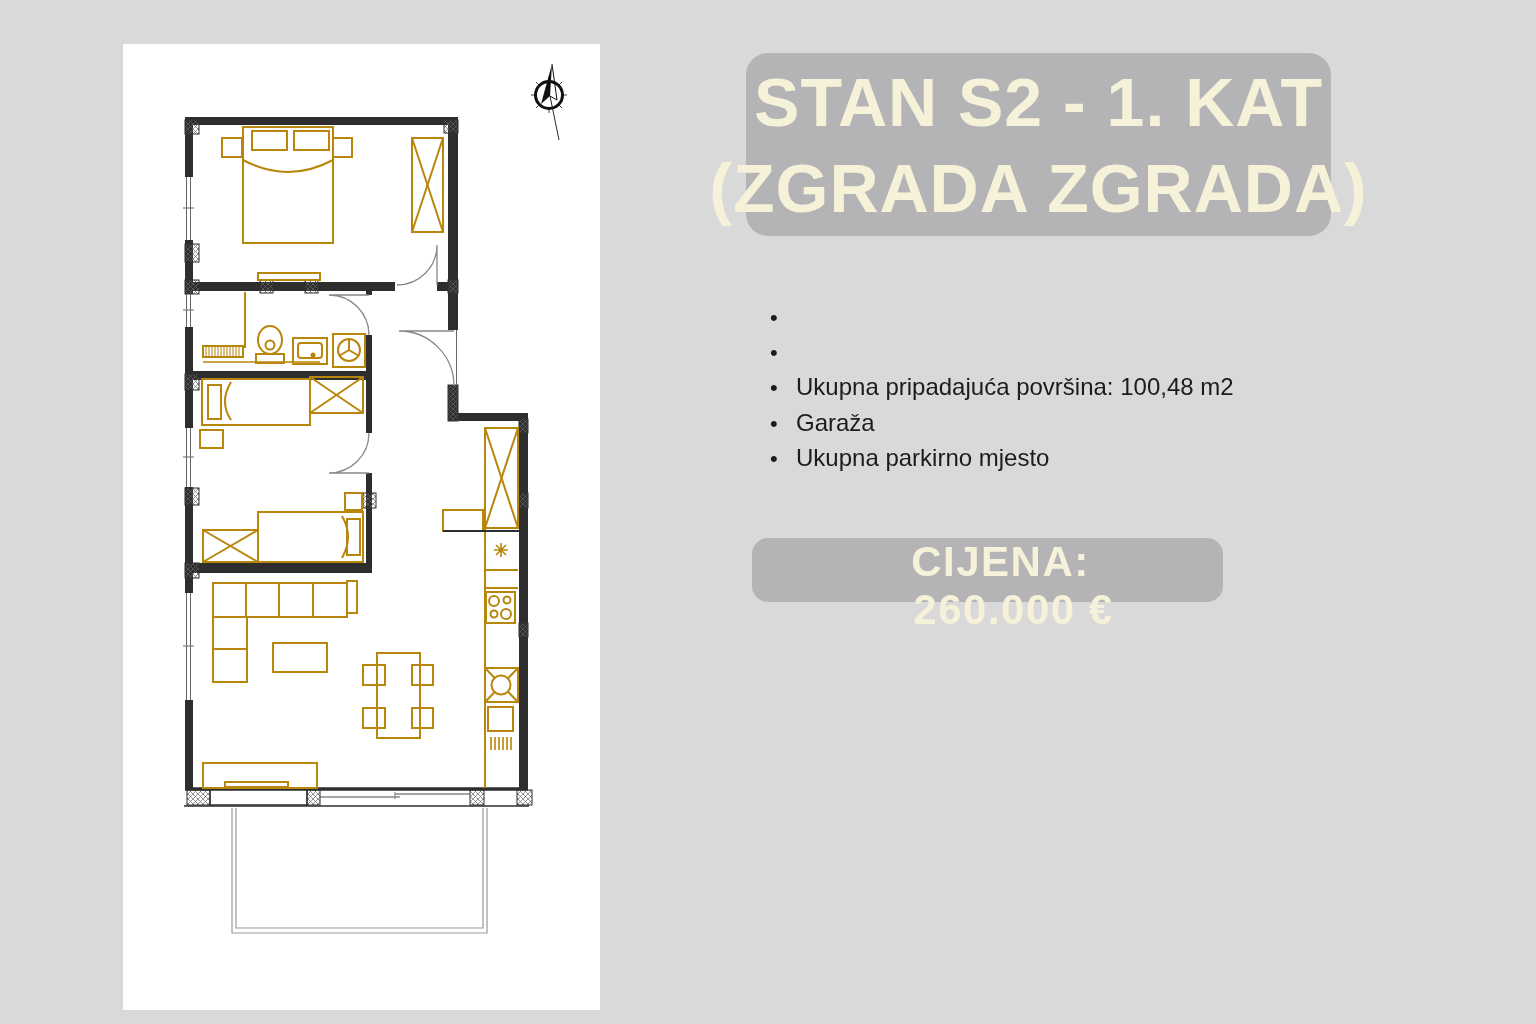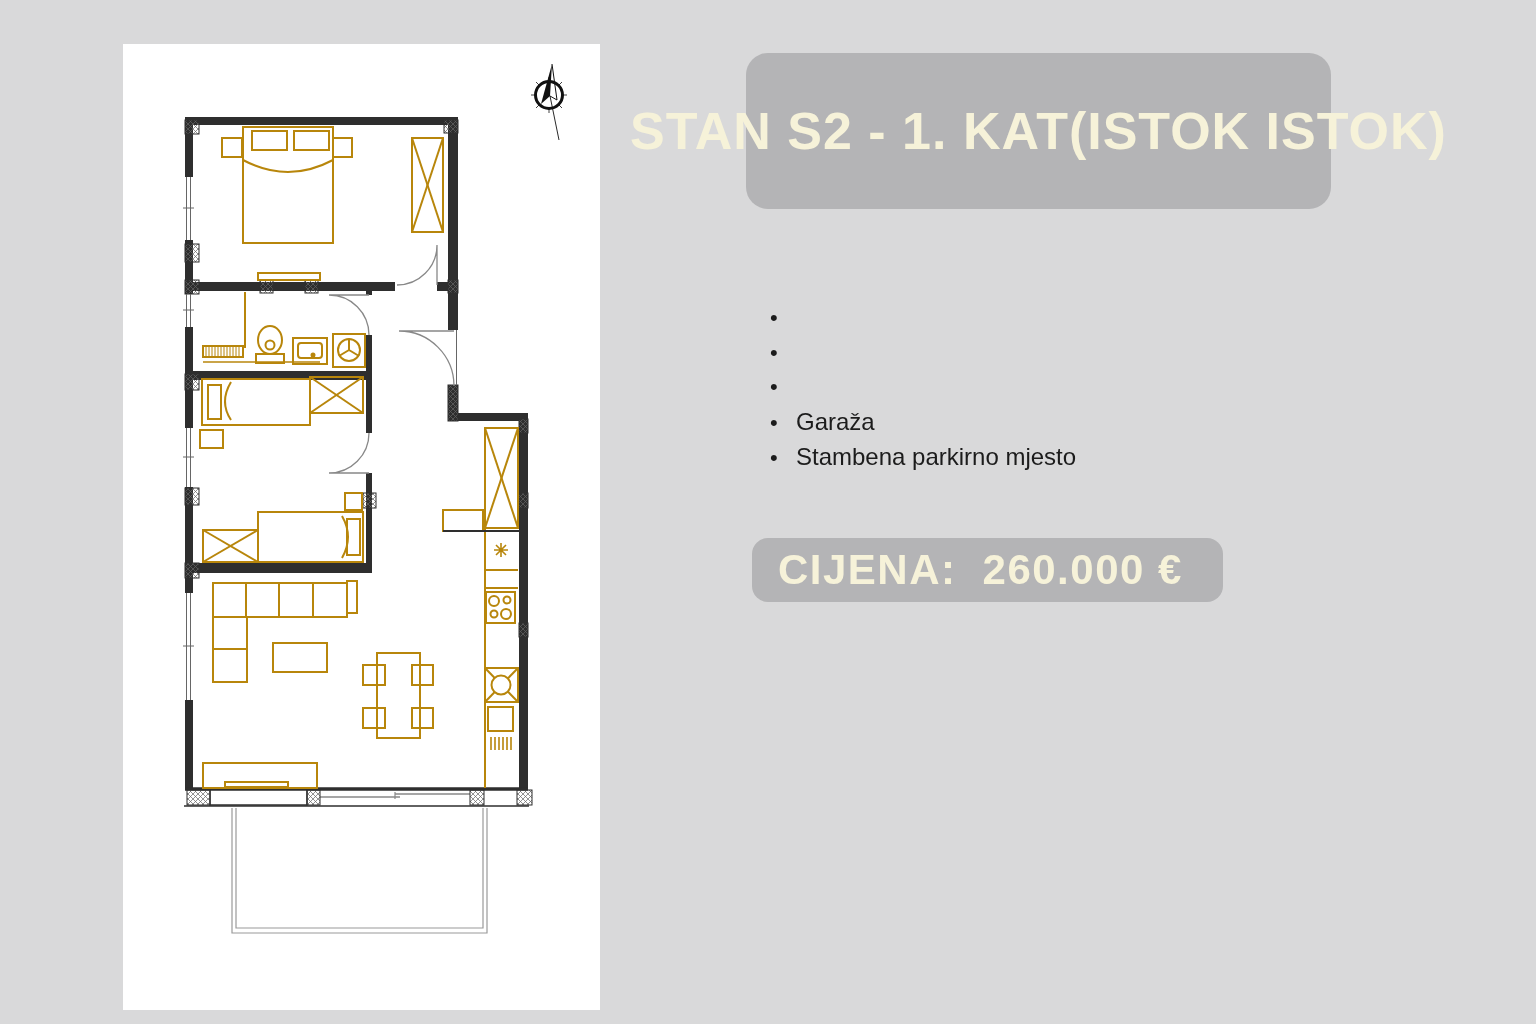--- a/index.html
+++ b/index.html
@@ -7,38 +7,38 @@
     width:1536px;height:1024px;position:relative;overflow:hidden;
     background:#d9d9da;
     font-family:"Liberation Sans", sans-serif;
   }
   .plan-panel{
     position:absolute;left:123px;top:44px;width:477px;height:966px;
     background:#ffffff;
   }
   .plan-panel svg{display:block;width:477px;height:966px;}
   .title-card{
-    position:absolute;left:746px;top:53px;width:585px;height:156px;
+    position:absolute;left:746px;top:53px;width:585px;height:183px;
     background:#b4b4b6;border-radius:22px;
-    display:flex;justify-content:center;align-items:center;
-    color:#f6f2d9;font-weight:bold;font-size:52px;line-height:86px;
+    display:flex;flex-direction:column;justify-content:center;align-items:center;
+    color:#f6f2d9;font-weight:bold;font-size:68px;line-height:86px;
     letter-spacing:1px;text-align:center;white-space:nowrap;
   }
   .details{
     position:absolute;left:770px;top:301px;width:600px;
     color:#1c1c1c;font-size:24px;line-height:34.6px;
   }
   .details .row{display:flex;align-items:baseline;}
   .details .dot{width:26px;flex:0 0 26px;font-size:22px;}
   .price-card{
     position:absolute;left:752px;top:538px;width:471px;height:64px;
     background:#b4b4b6;border-radius:16px;
     display:flex;align-items:center;
     color:#f6f2d9;font-weight:bold;font-size:42px;letter-spacing:1.5px;
-    padding-left:26px;box-sizing:border-box;white-space:nowrap;
+    padding-left:26px;box-sizing:border-box;white-space:nowrap;flex-direction:column;
   }
   .price-card .amount{margin-left:26px;}
 </style>
 </head>
 <body>
 
 <div class="plan-panel">
 <svg viewBox="0 0 477 966" xmlns="http://www.w3.org/2000/svg">
   <defs>
     <pattern id="hatch" width="5" height="5" patternUnits="userSpaceOnUse">
@@ -259,39 +259,40 @@
     </g>
     <path d="M429,20 L418,60 L427,52 Z" fill="#111"></path>
     <path d="M429,20 L434,56 L427,52" fill="none" stroke="#111" stroke-width="1"></path>
     <line x1="427" y1="52" x2="436" y2="96" stroke="#111" stroke-width="0.9"></line>
   </g>
 </svg>
 </div>
 
 <div class="title-card">
   <div>STAN S2 - 1. KAT</div>
-  <div>(ISTOK ISTOK)</div>
+  <div>(ZGRADA ZGRADA)</div>
 </div>
 
 <div class="details">
   <div class="row">
     <span class="dot">•</span>
   </div>
   <div class="row">
     <span class="dot">•</span>
   </div>
   <div class="row">
     <span class="dot">•</span>
+    <span>Ukupna pripadajuća površina: 100,48 m2</span>
   </div>
   <div class="row">
     <span class="dot">•</span>
     <span>Garaža</span>
   </div>
   <div class="row">
     <span class="dot">•</span>
-    <span>Stambena parkirno mjesto</span>
+    <span>Ukupna parkirno mjesto</span>
   </div>
 </div>
 
 <div class="price-card">
   <span>CIJENA:</span>
   <span class="amount">260.000 €</span>
 </div>
 
 </body></html>

